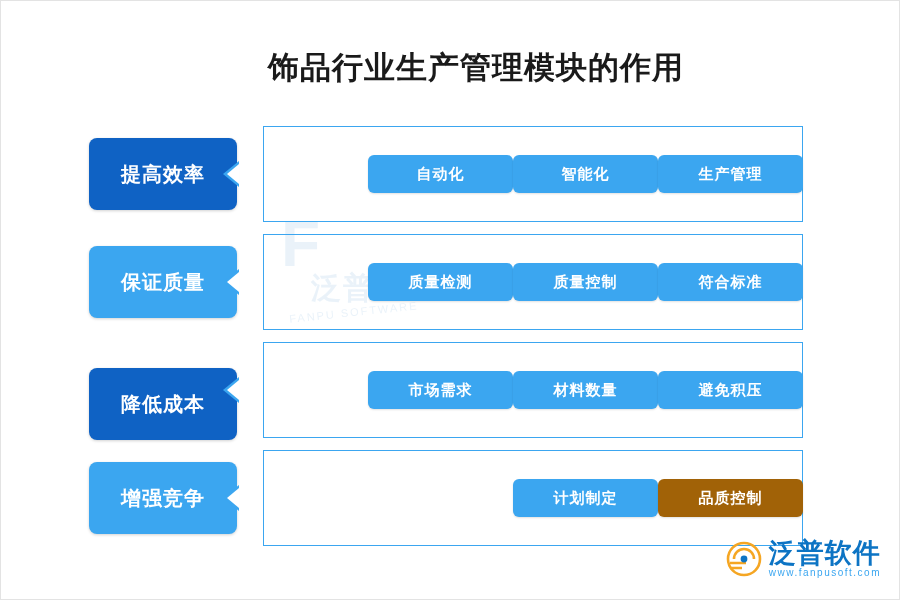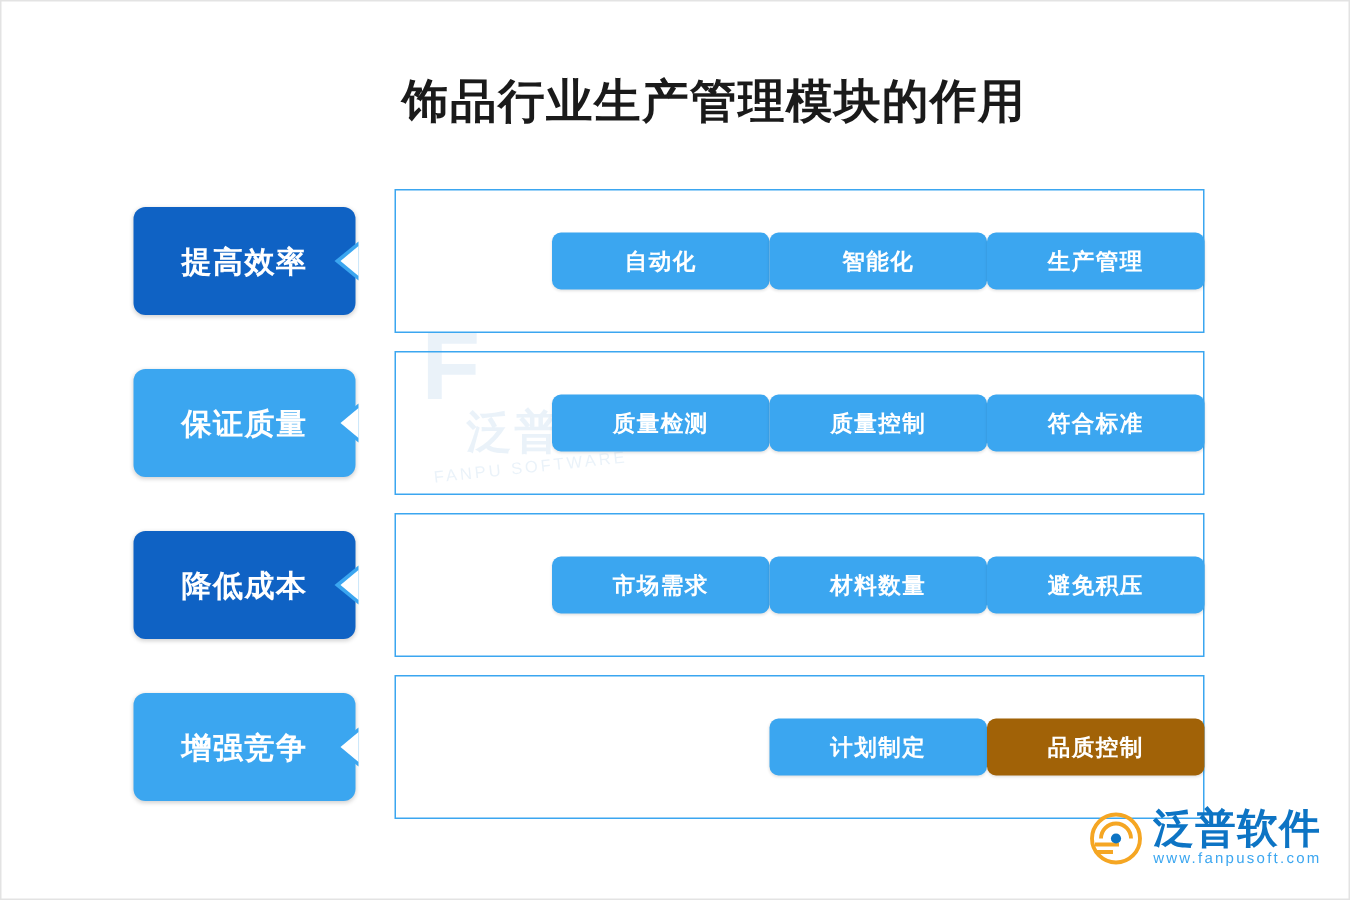--- a/index.html
+++ b/index.html
@@ -230,21 +230,21 @@
     <div class="arrow-inner"></div>
     <div class="outline"></div>
     <div class="items">
       <div class="item" style="background:#3ba6f0;">质量检测</div>
       <div class="item" style="background:#3ba6f0;">质量控制</div>
       <div class="item" style="background:#3ba6f0;">符合标准</div>
     </div>
   </div>
 
   <div class="row row-2">
-    <div class="cat-box" style="background:#0f62c4;">降低成本</div>
+    <div class="cat-box" style="background:#0f62c4;margin-top:14px;">降低成本</div>
     <div class="arrow"></div>
     <div class="arrow-inner"></div>
     <div class="outline"></div>
     <div class="items">
       <div class="item" style="background:#3ba6f0;">市场需求</div>
       <div class="item" style="background:#3ba6f0;">材料数量</div>
       <div class="item" style="background:#3ba6f0;">避免积压</div>
     </div>
   </div>
 

